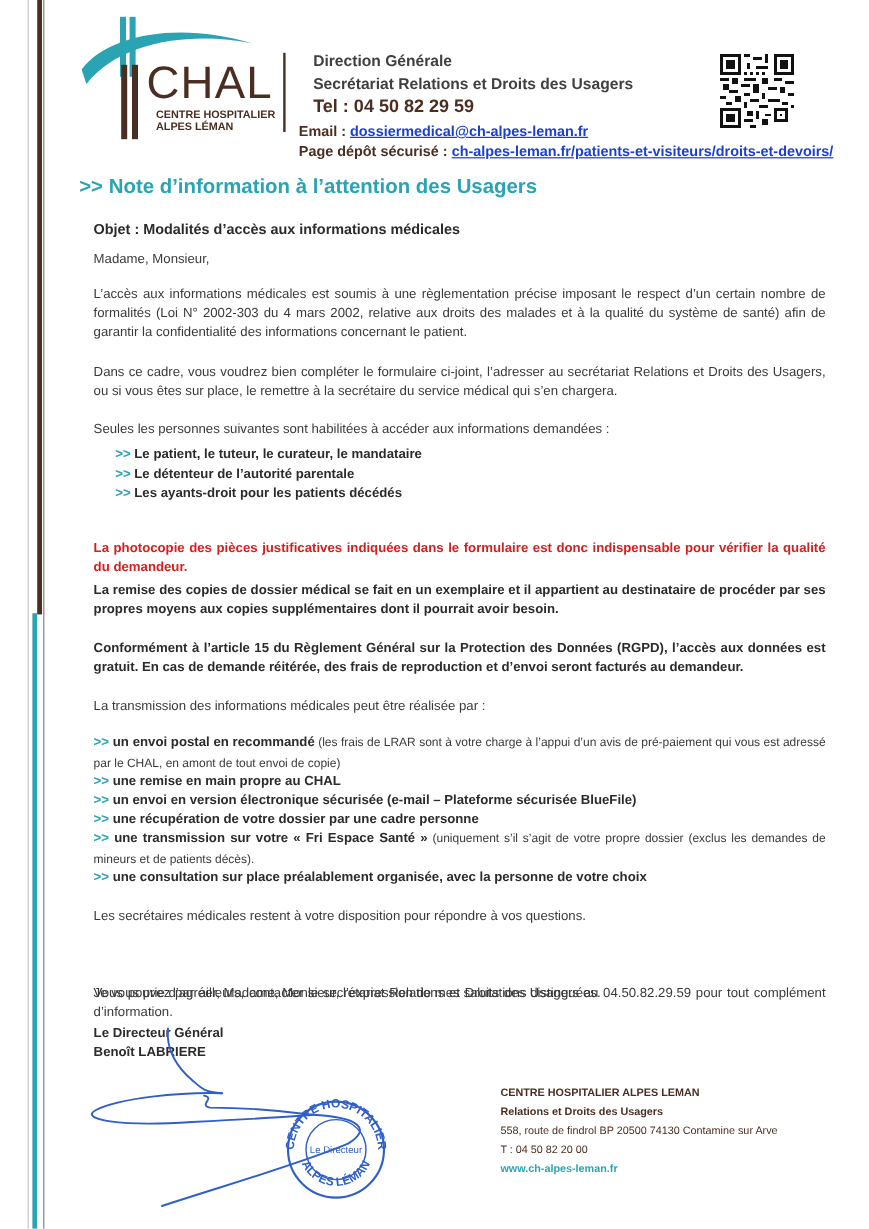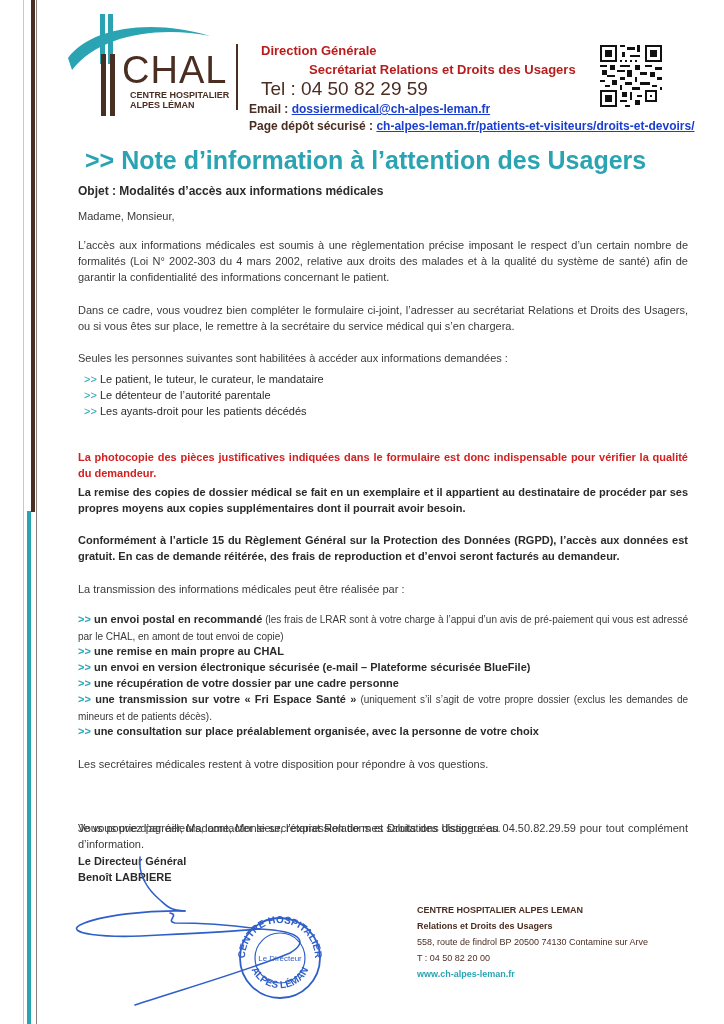--- a/index.html
+++ b/index.html
@@ -1,44 +1,44 @@
 <!DOCTYPE html>
 <html><head>
 <meta charset="utf-8">
 <style>
   html, body { margin: 0; padding: 0; background: #ffffff; }
   body { width: 724px; height: 1024px; position: relative; overflow: hidden;
          font-family: "Liberation Sans", sans-serif; color: #3a3a3a; }
   .abs { position: absolute; }
-  .teal { color: #b91c1c; }
+  .teal { color: #404040; }
   .brown { color: #4b2e22; }
 
   
   .gl1 { left: 23px; top: 0; width: 1px; height: 1024px; background: #c8c8c8; }
   .gl2 { left: 36px; top: 0; width: 1px; height: 1024px; background: #8a7f7a; }
   .bbar { left: 31px; top: 0; width: 4px; height: 512px; background: #4b2e22; }
   .tbar { left: 27px; top: 511px; width: 4px; height: 513px; background: #2aa3b3; }
 
   
   .logo { left: 60px; top: 10px; width: 180px; height: 110px; }
   .logo-sep { left: 236px; top: 44px; width: 2px; height: 66px; background: #4b2e22; }
 
   .hdr { font-size: 13px; font-weight: bold; line-height: 19px; }
   .hdr-contact { font-size: 12px; font-weight: bold; color: #4b2e22; line-height: 16px; }
   .hdr-contact a { color: #1a3fd0; text-decoration: underline; font-weight: bold; }
 
   .qr { left: 600px; top: 45px; width: 62px; height: 62px; }
 
-  .title { left: 85px; top: 146px; font-size: 25px; font-weight: bold; color: #2aa3b3; }
+  .title { left: 66px; top: 146px; font-size: 17px; font-weight: bold; color: #2aa3b3; }
   .objet { left: 78px; top: 184px; font-size: 12px; font-weight: bold; color: #2b2b2b; }
 
   .p { left: 78px; width: 610px; font-size: 11px; line-height: 16px; color: #3a3a3a; text-align: justify; }
   .p.bold { font-weight: bold; color: #2b2b2b; }
   .p.red { font-weight: bold; color: #d42020; }
-  .li { left: 84px; font-size: 11px; line-height: 16px; font-weight: normal; color: #2b2b2b; }
+  .li { left: 96px; font-size: 11px; line-height: 16px; font-weight: bold; color: #2b2b2b; }
   .li .arr { color: #2aa3b3; }
   .li-wrap { left: 78px; width: 610px; font-size: 11px; line-height: 16px; text-align: justify; }
   .li-wrap .arr { color: #2aa3b3; font-weight: bold; }
   .li-wrap .b { font-weight: bold; color: #2b2b2b; }
   .li-wrap .small { font-size: 10px; color: #3a3a3a; }
 
   .sig-name { left: 78px; font-size: 11px; font-weight: bold; color: #2b2b2b; line-height: 16px; }
   .signature { left: 60px; top: 855px; width: 300px; height: 160px; }
 
   .footer { left: 417px; top: 902px; font-size: 9px; line-height: 16px; color: #4b2e22; }
@@ -62,22 +62,22 @@
     <rect x="41" y="44" width="5" height="62" fill="#4b2e22"></rect>
     <rect x="50" y="44" width="5" height="62" fill="#4b2e22"></rect>
   </svg>
 </div>
 <div class="abs brown" style="left:122px; top:50px; font-size:38px; letter-spacing:1px; line-height:40px;">CHAL</div>
 <div class="abs brown" style="left:130px; top:90px; font-size:9px; font-weight:bold; line-height:10px;">CENTRE HOSPITALIER</div>
 <div class="abs brown" style="left:130px; top:100px; font-size:9px; font-weight:bold; line-height:10px;">ALPES LÉMAN</div>
 <div class="abs logo-sep"></div>
 
 <div class="abs hdr teal" style="left:261px; top:41px;">Direction Générale</div>
-<div class="abs hdr teal" style="left:261px; top:60px;margin-left:48px;">Secrétariat Relations et Droits des Usagers</div>
-<div class="abs brown" style="left:261px; top:80px; font-size:19px; font-weight:normal; line-height:18px;">Tel : 04 50 82 29 59</div>
+<div class="abs hdr teal" style="left:261px; top:60px;">Secrétariat Relations et Droits des Usagers</div>
+<div class="abs brown" style="left:261px; top:80px; font-size:15px; font-weight:bold; line-height:18px;">Tel : 04 50 82 29 59</div>
 <div class="abs hdr-contact" style="left:249px; top:101px;">
   <span>Email : </span><a>dossiermedical@ch-alpes-leman.fr</a>
 </div>
 <div class="abs hdr-contact" style="left:249px; top:118px;">
   <span>Page dépôt sécurisé : </span><a>ch-alpes-leman.fr/patients-et-visiteurs/droits-et-devoirs/</a>
 </div>
 
 <div class="abs qr">
   <svg width="62" height="62" viewBox="0 0 25 25" shape-rendering="crispEdges">
     <rect width="25" height="25" fill="#fff"></rect>

